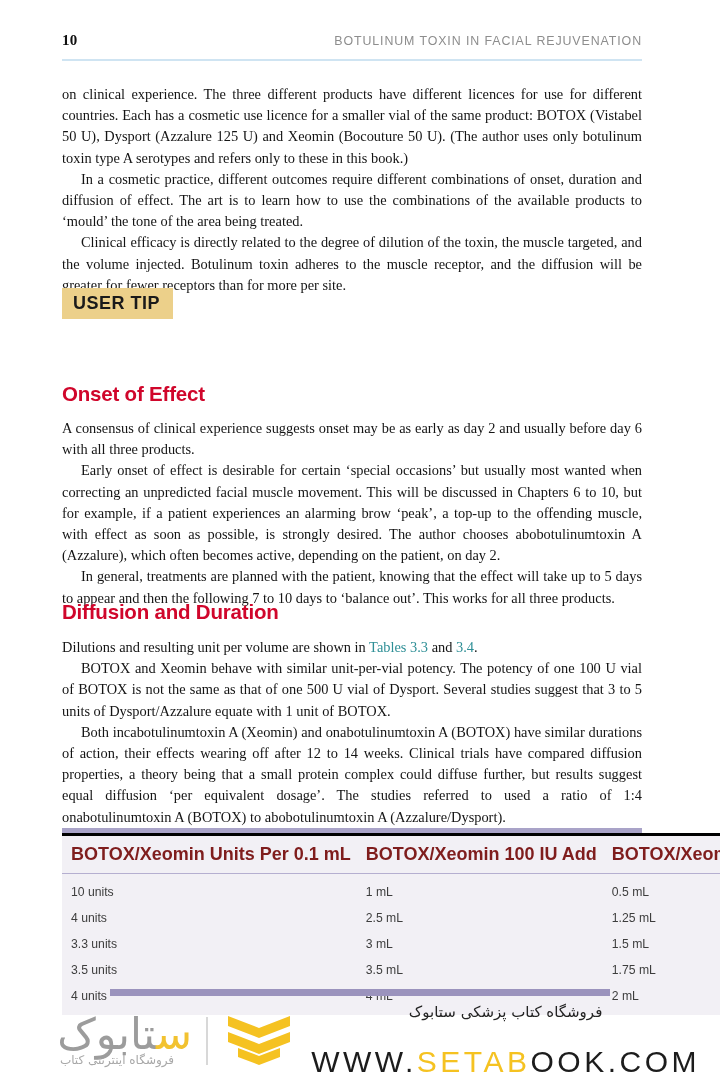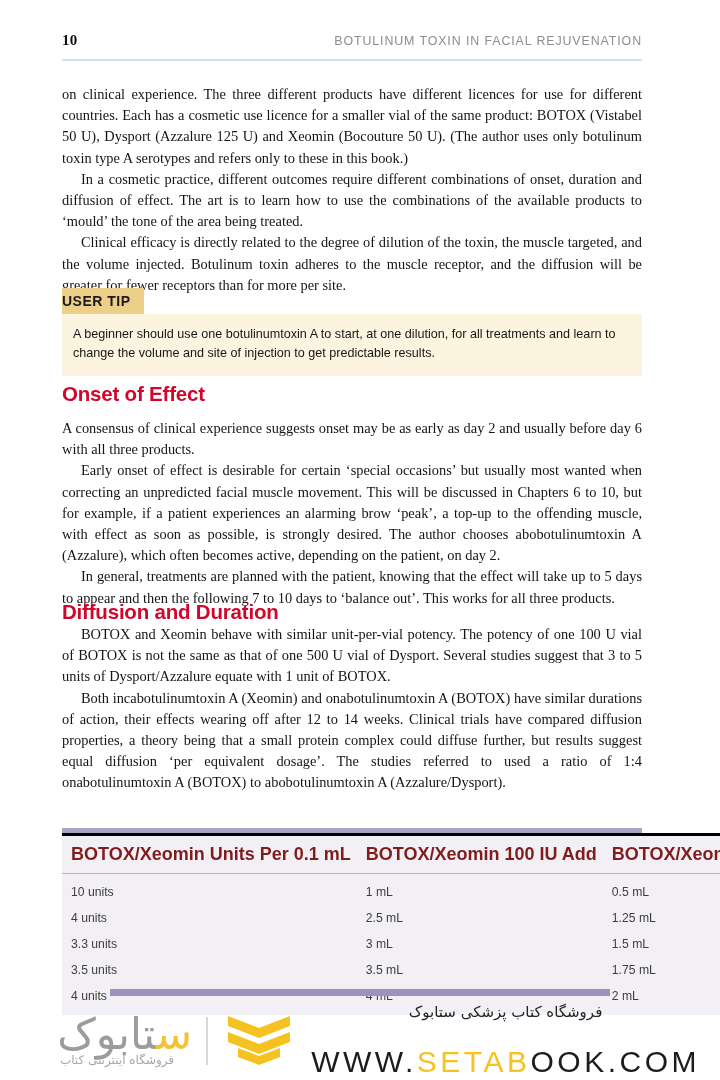--- a/index.html
+++ b/index.html
@@ -82,23 +82,23 @@
     left: 62px;
     top: 288px;
     width: 580px;
   }
   .tip-label {
     display: inline-block;
     background: #ecd08a;
     color: #1a1a1a;
     font-family: "Liberation Sans", sans-serif;
     font-weight: bold;
-    font-size: 14px;
+    font-size: 18px;
     letter-spacing: 0.5px;
-    padding: 5px 13px 5px 0;
+    padding: 5px 13px 5px 11px;
   }
   .tip-body {
     background: #fcf4df;
     padding: 11px 12px 13px 11px;
     font-family: "Liberation Sans", sans-serif;
     font-size: 12.6px;
     line-height: 19px;
     color: #161616;
   }
 
@@ -275,32 +275,32 @@
   <div class="head-rule"></div>
 
   <div class="col" style="top:84px;">
     <p class="body">on clinical experience. The three different products have different licences for use for different countries. Each has a cosmetic use licence for a smaller vial of the same product: BOTOX (Vistabel 50 U), Dysport (Azzalure 125 U) and Xeomin (Bocouture 50 U). (The author uses only botulinum toxin type A serotypes and refers only to these in this book.)</p>
     <p class="body indent">In a cosmetic practice, different outcomes require different combinations of onset, duration and diffusion of effect. The art is to learn how to use the combinations of the available products to ‘mould’ the tone of the area being treated.</p>
     <p class="body indent">Clinical efficacy is directly related to the degree of dilution of the toxin, the muscle targeted, and the volume injected. Botulinum toxin adheres to the muscle receptor, and the diffusion will be greater for fewer receptors than for more per site.</p>
   </div>
 
   <div class="tip-wrap">
     <div class="tip-label">USER TIP</div>
-    <div class="tip-body">A beginner should use one botulinumtoxin A to start, at one dilution, for all treatments and learn to change the volume and site of injection to get predictable results.</div>
   </div>
 
   <div class="col" style="top:382px;">
     <h2 class="sec">Onset of Effect</h2>
     <p class="body" style="margin-top:12px;">A consensus of clinical experience suggests onset may be as early as day 2 and usually before day 6 with all three products.</p>
     <p class="body indent">Early onset of effect is desirable for certain ‘special occasions’ but usually most wanted when correcting an unpredicted facial muscle movement. This will be discussed in Chapters 6 to 10, but for example, if a patient experiences an alarming brow ‘peak’, a top-up to the offending muscle, with effect as soon as possible, is strongly desired. The author chooses abobotulinumtoxin A (Azzalure), which often becomes active, depending on the patient, on day 2.</p>
     <p class="body indent">In general, treatments are planned with the patient, knowing that the effect will take up to 5 days to appear and then the following 7 to 10 days to ‘balance out’. This works for all three products.</p>
   </div>
 
   <div class="col" style="top:600px;">
     <h2 class="sec">Diffusion and Duration</h2>
+    <p class="body" style="margin-top:13px;"><span>Dilutions and resulting unit per volume are shown in </span><span class="xref">Tables 3.3</span><span> and </span><span class="xref">3.4</span><span>.</span></p>
     <p class="body indent">BOTOX and Xeomin behave with similar unit-per-vial potency. The potency of one 100 U vial of BOTOX is not the same as that of one 500 U vial of Dysport. Several studies suggest that 3 to 5 units of Dysport/Azzalure equate with 1 unit of BOTOX.</p>
     <p class="body indent">Both incabotulinumtoxin A (Xeomin) and onabotulinumtoxin A (BOTOX) have similar durations of action, their effects wearing off after 12 to 14 weeks. Clinical trials have compared diffusion properties, a theory being that a small protein complex could diffuse further, but results suggest equal diffusion ‘per equivalent dosage’. The studies referred to used a ratio of 1:4 onabotulinumtoxin A (BOTOX) to abobotulinumtoxin A (Azzalure/Dysport).</p>
   </div>
 
   <div class="table-block">
     <div class="tbl-topbar"></div>
     <table class="dilution">
       <thead>
         <tr>
           <th class="col-1">BOTOX/Xeomin Units Per 0.1 mL</th>

